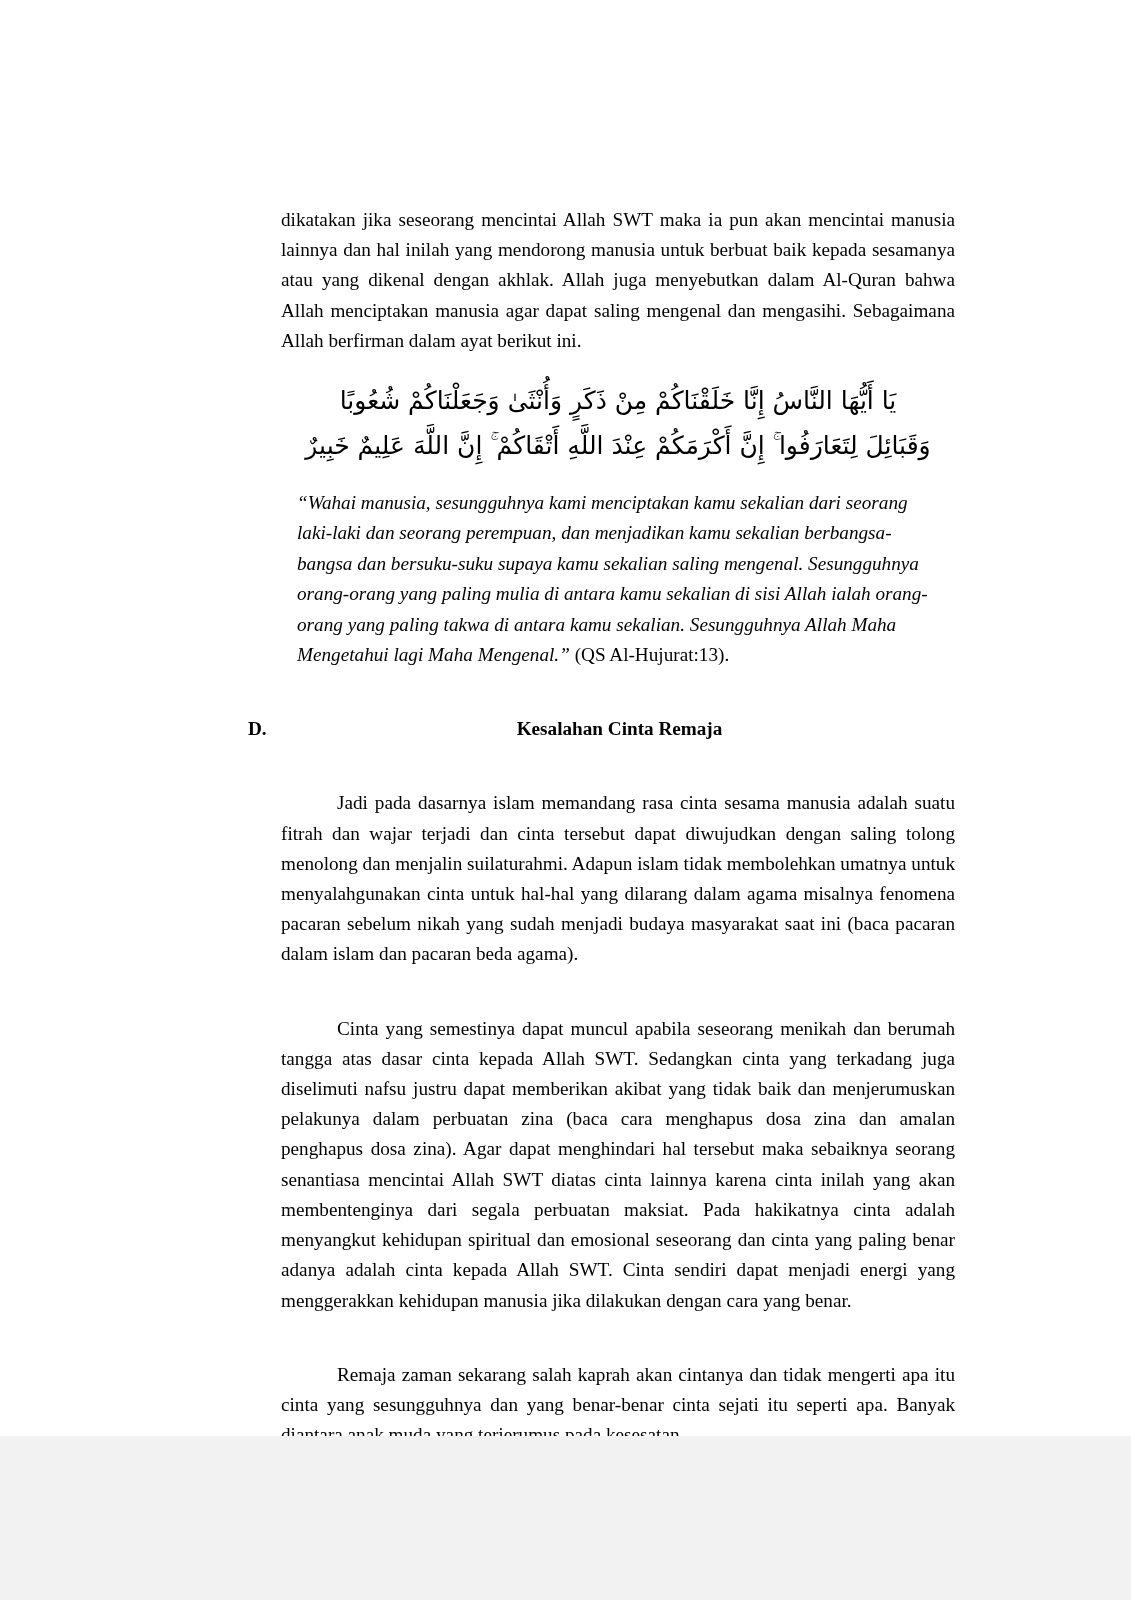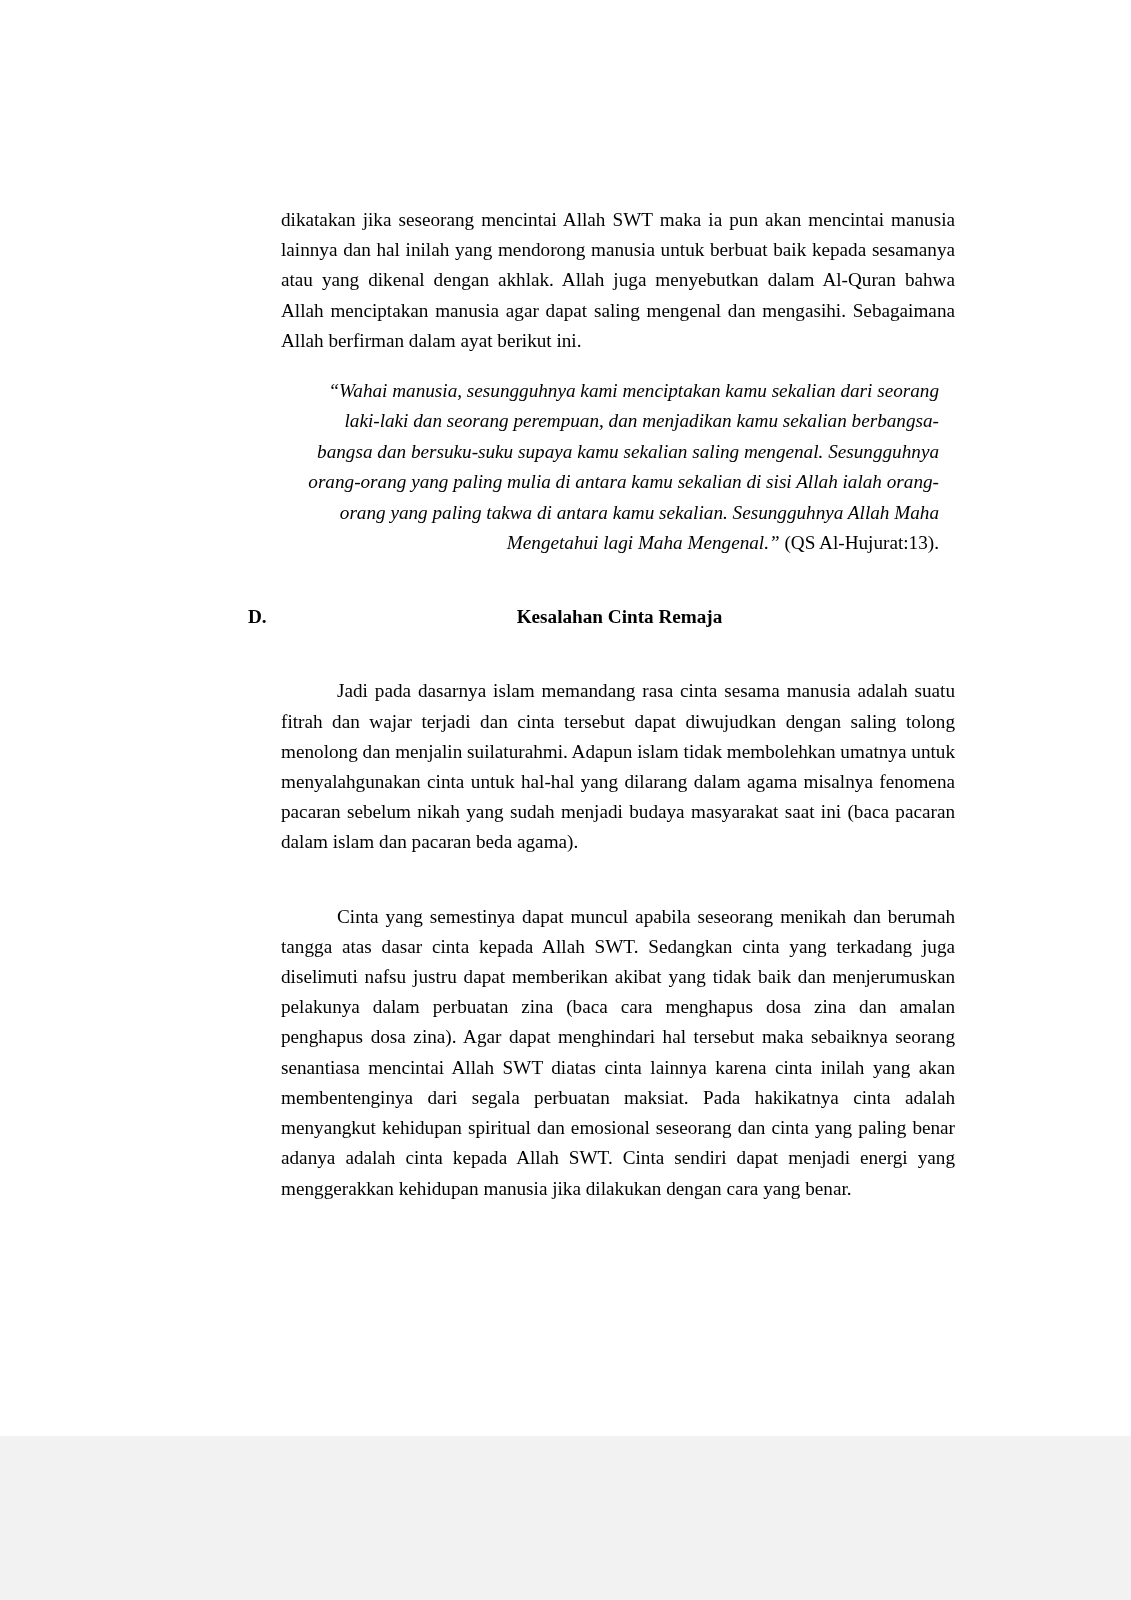--- a/index.html
+++ b/index.html
@@ -47,21 +47,21 @@
     font-size: 25px;
     line-height: 45px;
     color: #000000;
     padding: 0 8px;
     unicode-bidi: isolate;
   }
   .quote-block {
     margin-top: 20px;
     margin-left: 16px;
     margin-right: 16px;
-    text-align: right;
+    text-align: left;
     font-style: italic;
     font-size: 19.2px;
     line-height: 30.4px;
     color: #000000;
   }
   .quote-block .citation {
     font-style: normal;
   }
   .heading-row {
     margin-top: 44px;
@@ -94,32 +94,37 @@
 </style>
 </head>
 <body>
 
 <div class="page">
 
   <div class="content">
 
     <p class="body-par">dikatakan jika seseorang mencintai Allah SWT maka ia pun akan mencintai manusia lainnya dan hal inilah yang mendorong manusia untuk berbuat baik kepada sesamanya atau yang dikenal dengan akhlak. Allah juga menyebutkan dalam Al-Quran bahwa Allah menciptakan manusia agar dapat saling mengenal dan mengasihi. Sebagaimana Allah berfirman dalam ayat berikut ini.</p>
 
+    <div class="arabic-block">
+      <div>يَا أَيُّهَا النَّاسُ إِنَّا خَلَقْنَاكُمْ مِنْ ذَكَرٍ وَأُنْثَىٰ وَجَعَلْنَاكُمْ شُعُوبًا</div>
+      <div>وَقَبَائِلَ لِتَعَارَفُوا ۚ إِنَّ أَكْرَمَكُمْ عِنْدَ اللَّهِ أَتْقَاكُمْ ۚ إِنَّ اللَّهَ عَلِيمٌ خَبِيرٌ</div>
+    </div>
 
     <div class="quote-block">
       <span>“Wahai manusia, sesungguhnya kami menciptakan kamu sekalian dari seorang laki-laki dan seorang perempuan, dan menjadikan kamu sekalian berbangsa-bangsa dan bersuku-suku supaya kamu sekalian saling mengenal. Sesungguhnya orang-orang yang paling mulia di antara kamu sekalian di sisi Allah ialah orang-orang yang paling takwa di antara kamu sekalian. Sesungguhnya Allah Maha Mengetahui lagi Maha Mengenal.” </span><span class="citation">(QS Al-Hujurat:13).</span>
     </div>
 
     <div class="heading-row">
       <span class="letter">D.</span>
       <span class="title">Kesalahan Cinta Remaja</span>
     </div>
 
     <p class="body-par indent">Jadi pada dasarnya islam memandang rasa cinta sesama manusia adalah suatu fitrah dan wajar terjadi dan cinta tersebut dapat diwujudkan dengan saling tolong menolong dan menjalin suilaturahmi. Adapun islam tidak membolehkan umatnya untuk menyalahgunakan cinta untuk hal-hal yang dilarang dalam agama misalnya fenomena pacaran sebelum nikah yang sudah menjadi budaya masyarakat saat ini (baca pacaran dalam islam dan pacaran beda agama).</p>
 
     <p class="body-par indent">Cinta yang semestinya dapat muncul apabila seseorang menikah dan berumah tangga atas dasar cinta kepada Allah SWT. Sedangkan cinta yang terkadang juga diselimuti nafsu justru dapat memberikan akibat yang tidak baik dan menjerumuskan pelakunya dalam perbuatan zina (baca cara menghapus dosa zina dan amalan penghapus dosa zina). Agar dapat menghindari hal tersebut maka sebaiknya seorang senantiasa mencintai Allah SWT diatas cinta lainnya karena cinta inilah yang akan membentenginya dari segala perbuatan maksiat. Pada hakikatnya cinta adalah menyangkut kehidupan spiritual dan emosional seseorang dan cinta yang paling benar adanya adalah cinta kepada Allah SWT. Cinta sendiri dapat menjadi energi yang menggerakkan kehidupan manusia jika dilakukan dengan cara yang benar.</p>
 
+    <p class="body-par indent">Remaja zaman sekarang salah kaprah akan cintanya dan tidak mengerti apa itu cinta yang sesungguhnya dan yang benar-benar cinta sejati itu seperti apa. Banyak diantara anak muda yang terjerumus pada kesesatan</p>
 
   </div>
 
   <div class="page-number">10</div>
 
 </div>
 
 </body></html>

